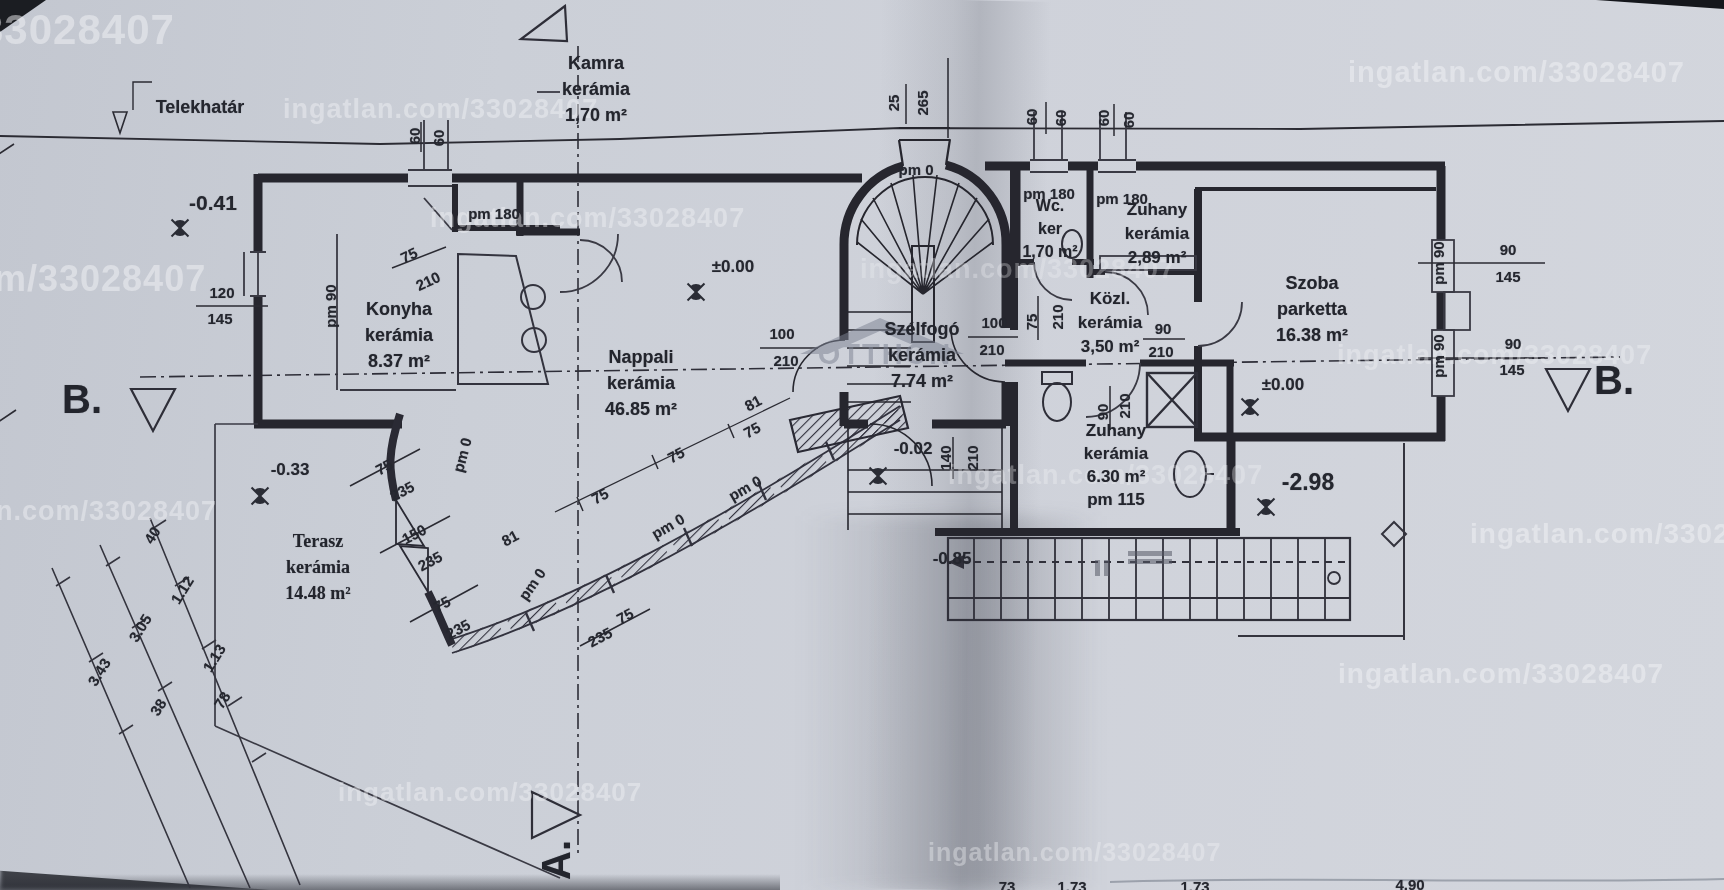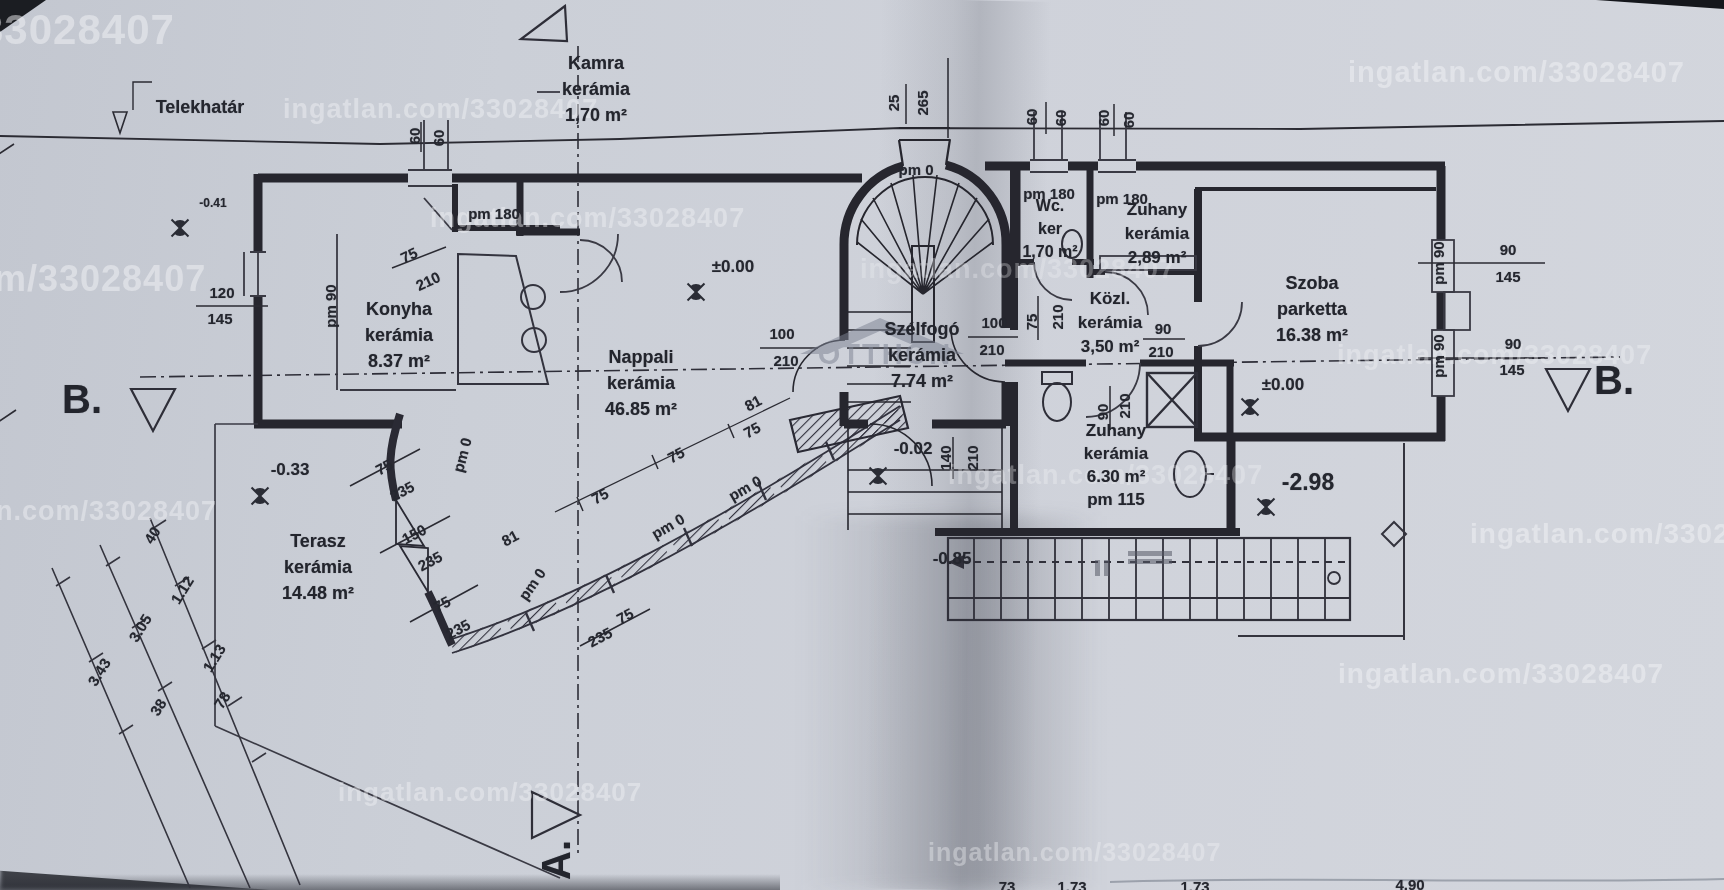--- a/index.html
+++ b/index.html
@@ -264,21 +264,21 @@
       <div class="room" style="left: 399px; top: 296px; transform: translateX(-50%); font-size: 18px; line-height: 26px;">
         <span>Konyha</span>
         <span>kerámia</span>
         <span>8.37 m²</span>
       </div>
       <div class="room" style="left: 641px; top: 344px; transform: translateX(-50%); font-size: 18px; line-height: 26px;">
         <span>Nappali</span>
         <span>kerámia</span>
         <span>46.85 m²</span>
       </div>
-      <div class="room" style="left: 318px; top: 528px; transform: translateX(-50%); font-size: 18px; line-height: 26px;">
+      <div class="room" style="left: 318px; top: 528px; transform: translateX(-50%); font-size: 18px; line-height: 26px; font-family: Liberation Serif, serif;">
         <span>Terasz</span>
         <span>kerámia</span>
         <span>14.48 m²</span>
       </div>
       <div class="room" style="left: 922px; top: 316px; transform: translateX(-50%); font-size: 18px; line-height: 26px;">
         <span>Szélfogó</span>
         <span>kerámia</span>
         <span>7.74 m²</span>
       </div>
       <div class="room" style="left: 1050px; top: 194px; transform: translateX(-50%); font-size: 16px; line-height: 23px;">
@@ -363,21 +363,21 @@
       <div class="ann" style="left: 182px; top: 590px; font-size: 15px; transform: translate(-50%, -50%) rotate(-58deg);">1.12</div>
       <div class="ann" style="left: 140px; top: 628px; font-size: 15px; transform: translate(-50%, -50%) rotate(-58deg);">3.05</div>
       <div class="ann" style="left: 214px; top: 658px; font-size: 15px; transform: translate(-50%, -50%) rotate(-58deg);">1.13</div>
       <div class="ann" style="left: 99px; top: 672px; font-size: 15px; transform: translate(-50%, -50%) rotate(-58deg);">3.43</div>
       <div class="ann" style="left: 158px; top: 707px; font-size: 15px; transform: translate(-50%, -50%) rotate(-58deg);">38</div>
       <div class="ann" style="left: 222px; top: 700px; font-size: 15px; transform: translate(-50%, -50%) rotate(-58deg);">78</div>
       <div class="ann" style="left: 1007px; top: 886px; font-size: 15px; transform: translate(-50%, -50%) rotate(0deg);">73</div>
       <div class="ann" style="left: 1072px; top: 886px; font-size: 15px; transform: translate(-50%, -50%) rotate(0deg);">1.73</div>
       <div class="ann" style="left: 1195px; top: 886px; font-size: 15px; transform: translate(-50%, -50%) rotate(0deg);">1.73</div>
       <div class="ann" style="left: 1410px; top: 884px; font-size: 15px; transform: translate(-50%, -50%) rotate(0deg);">4.90</div>
-      <div class="ann" style="left: 213px; top: 203px; font-size: 12px; transform: translate(-50%, -50%);">-0.41</div>
+      <div class="ann" style="left: 213px; top: 203px; font-size: 21px; transform: translate(-50%, -50%);">-0.41</div>
       <div class="ann" style="left: 733px; top: 267px; font-size: 17px; transform: translate(-50%, -50%);">±0.00</div>
       <div class="ann" style="left: 1283px; top: 385px; font-size: 17px; transform: translate(-50%, -50%);">±0.00</div>
       <div class="ann" style="left: 290px; top: 470px; font-size: 17px; transform: translate(-50%, -50%);">-0.33</div>
       <div class="ann" style="left: 913px; top: 449px; font-size: 17px; transform: translate(-50%, -50%);">-0.02</div>
       <div class="ann" style="left: 1308px; top: 482px; font-size: 23px; transform: translate(-50%, -50%);">-2.98</div>
       <div class="ann" style="left: 908px; top: 559px; font-size: 17px; transform: translate(-50%, -50%); margin-left: 44px;">-0.85</div>
     </div>
 </div>
 
 </body></html>

